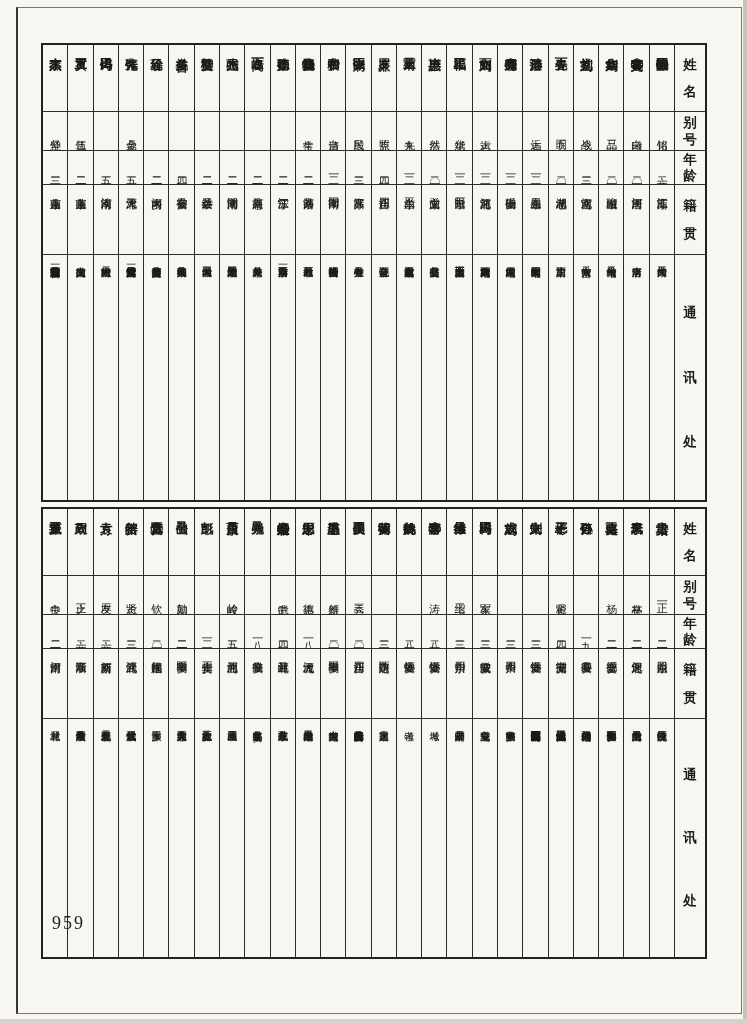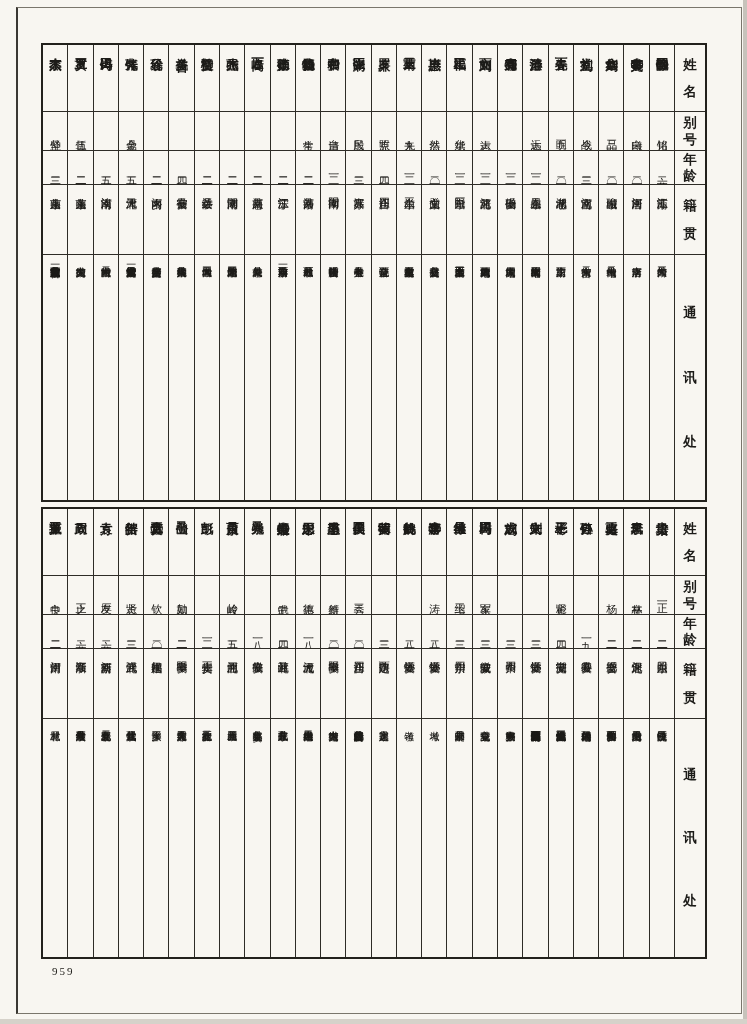--- a/index.html
+++ b/index.html
@@ -41,21 +41,21 @@
   .f-age{font-size:11px;justify-content:center;}
   .f-origin{font-size:11px;justify-content:flex-start;padding-top:4px;}
   .f-address{font-size:10px;line-height:1.15;justify-content:flex-start;padding-top:4px;}
   
   .hcell{
     display:flex;flex-direction:column;align-items:center;justify-content:space-evenly;
     font-size:13.5px;font-weight:bold;
   }
   .hcell span{display:block;line-height:1;}
   .pageno{
-    position:absolute;left:52px;top:965px;font-size:11px;letter-spacing:2px;color:#24231f;
+    position:absolute;left:52px;top:913px;font-size:18px;letter-spacing:2px;color:#24231f;
     font-family:"Liberation Serif","DejaVu Serif",serif;
   }
 </style>
 </head>
 <body>
 
 <div class="page">
   <div class="frame"></div>
   <div class="tables">
     <div class="dir-table t-top">

